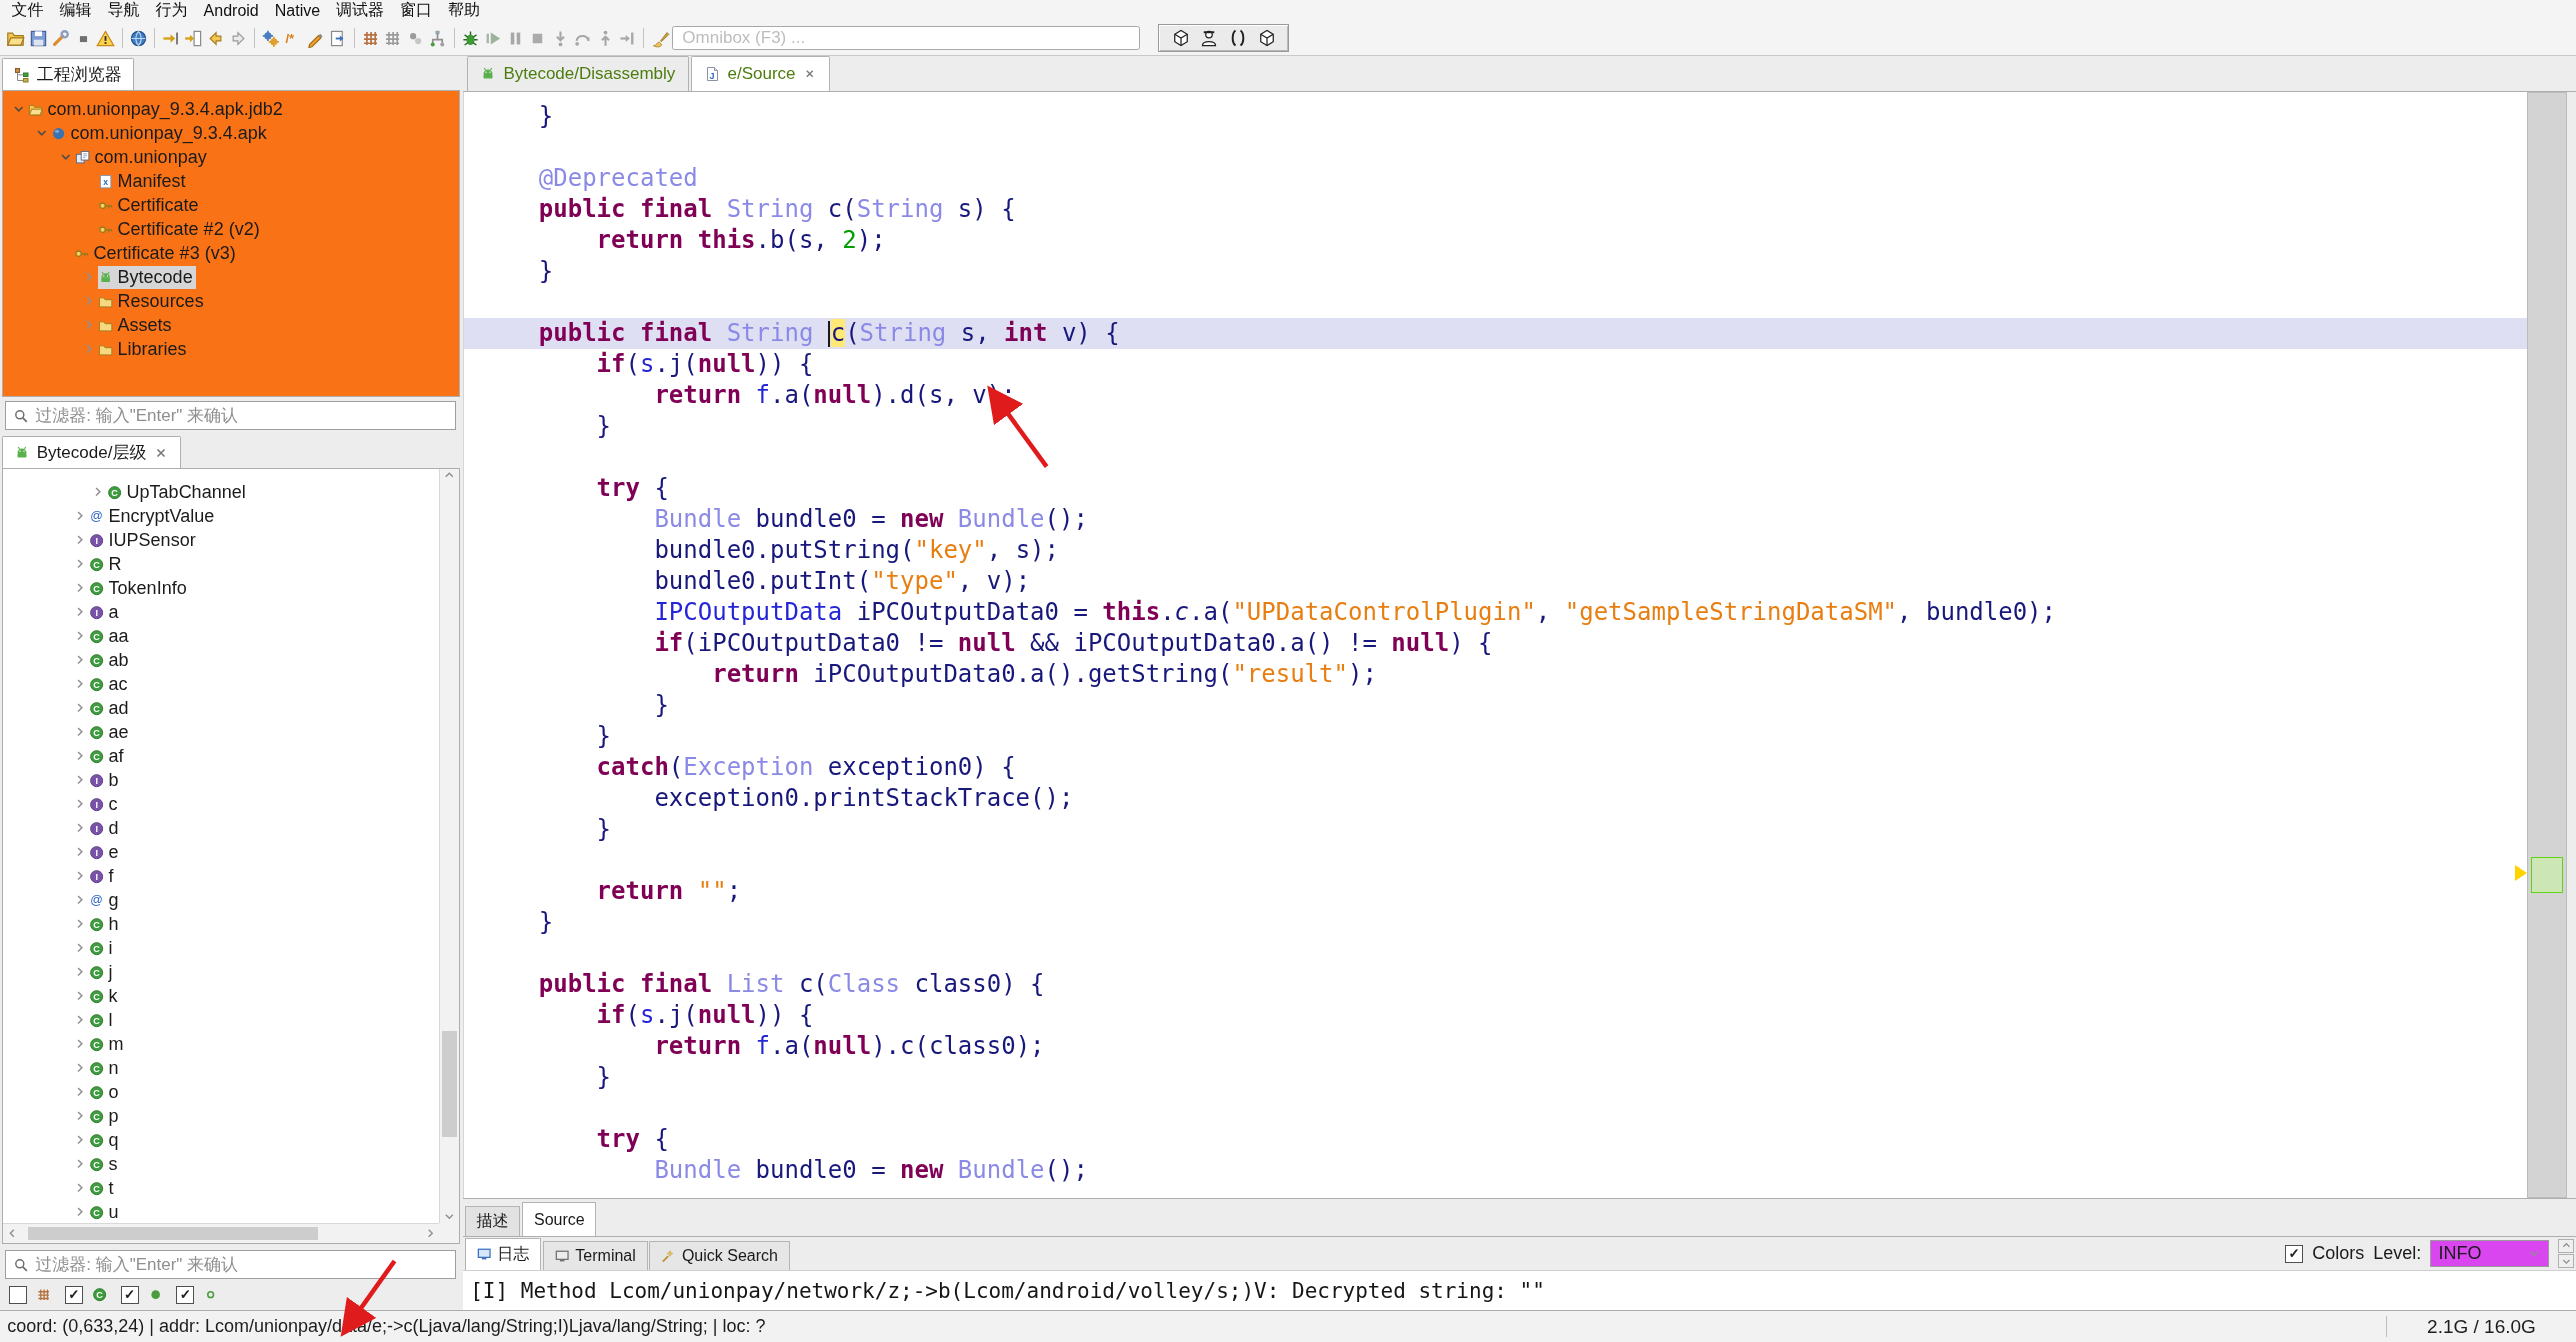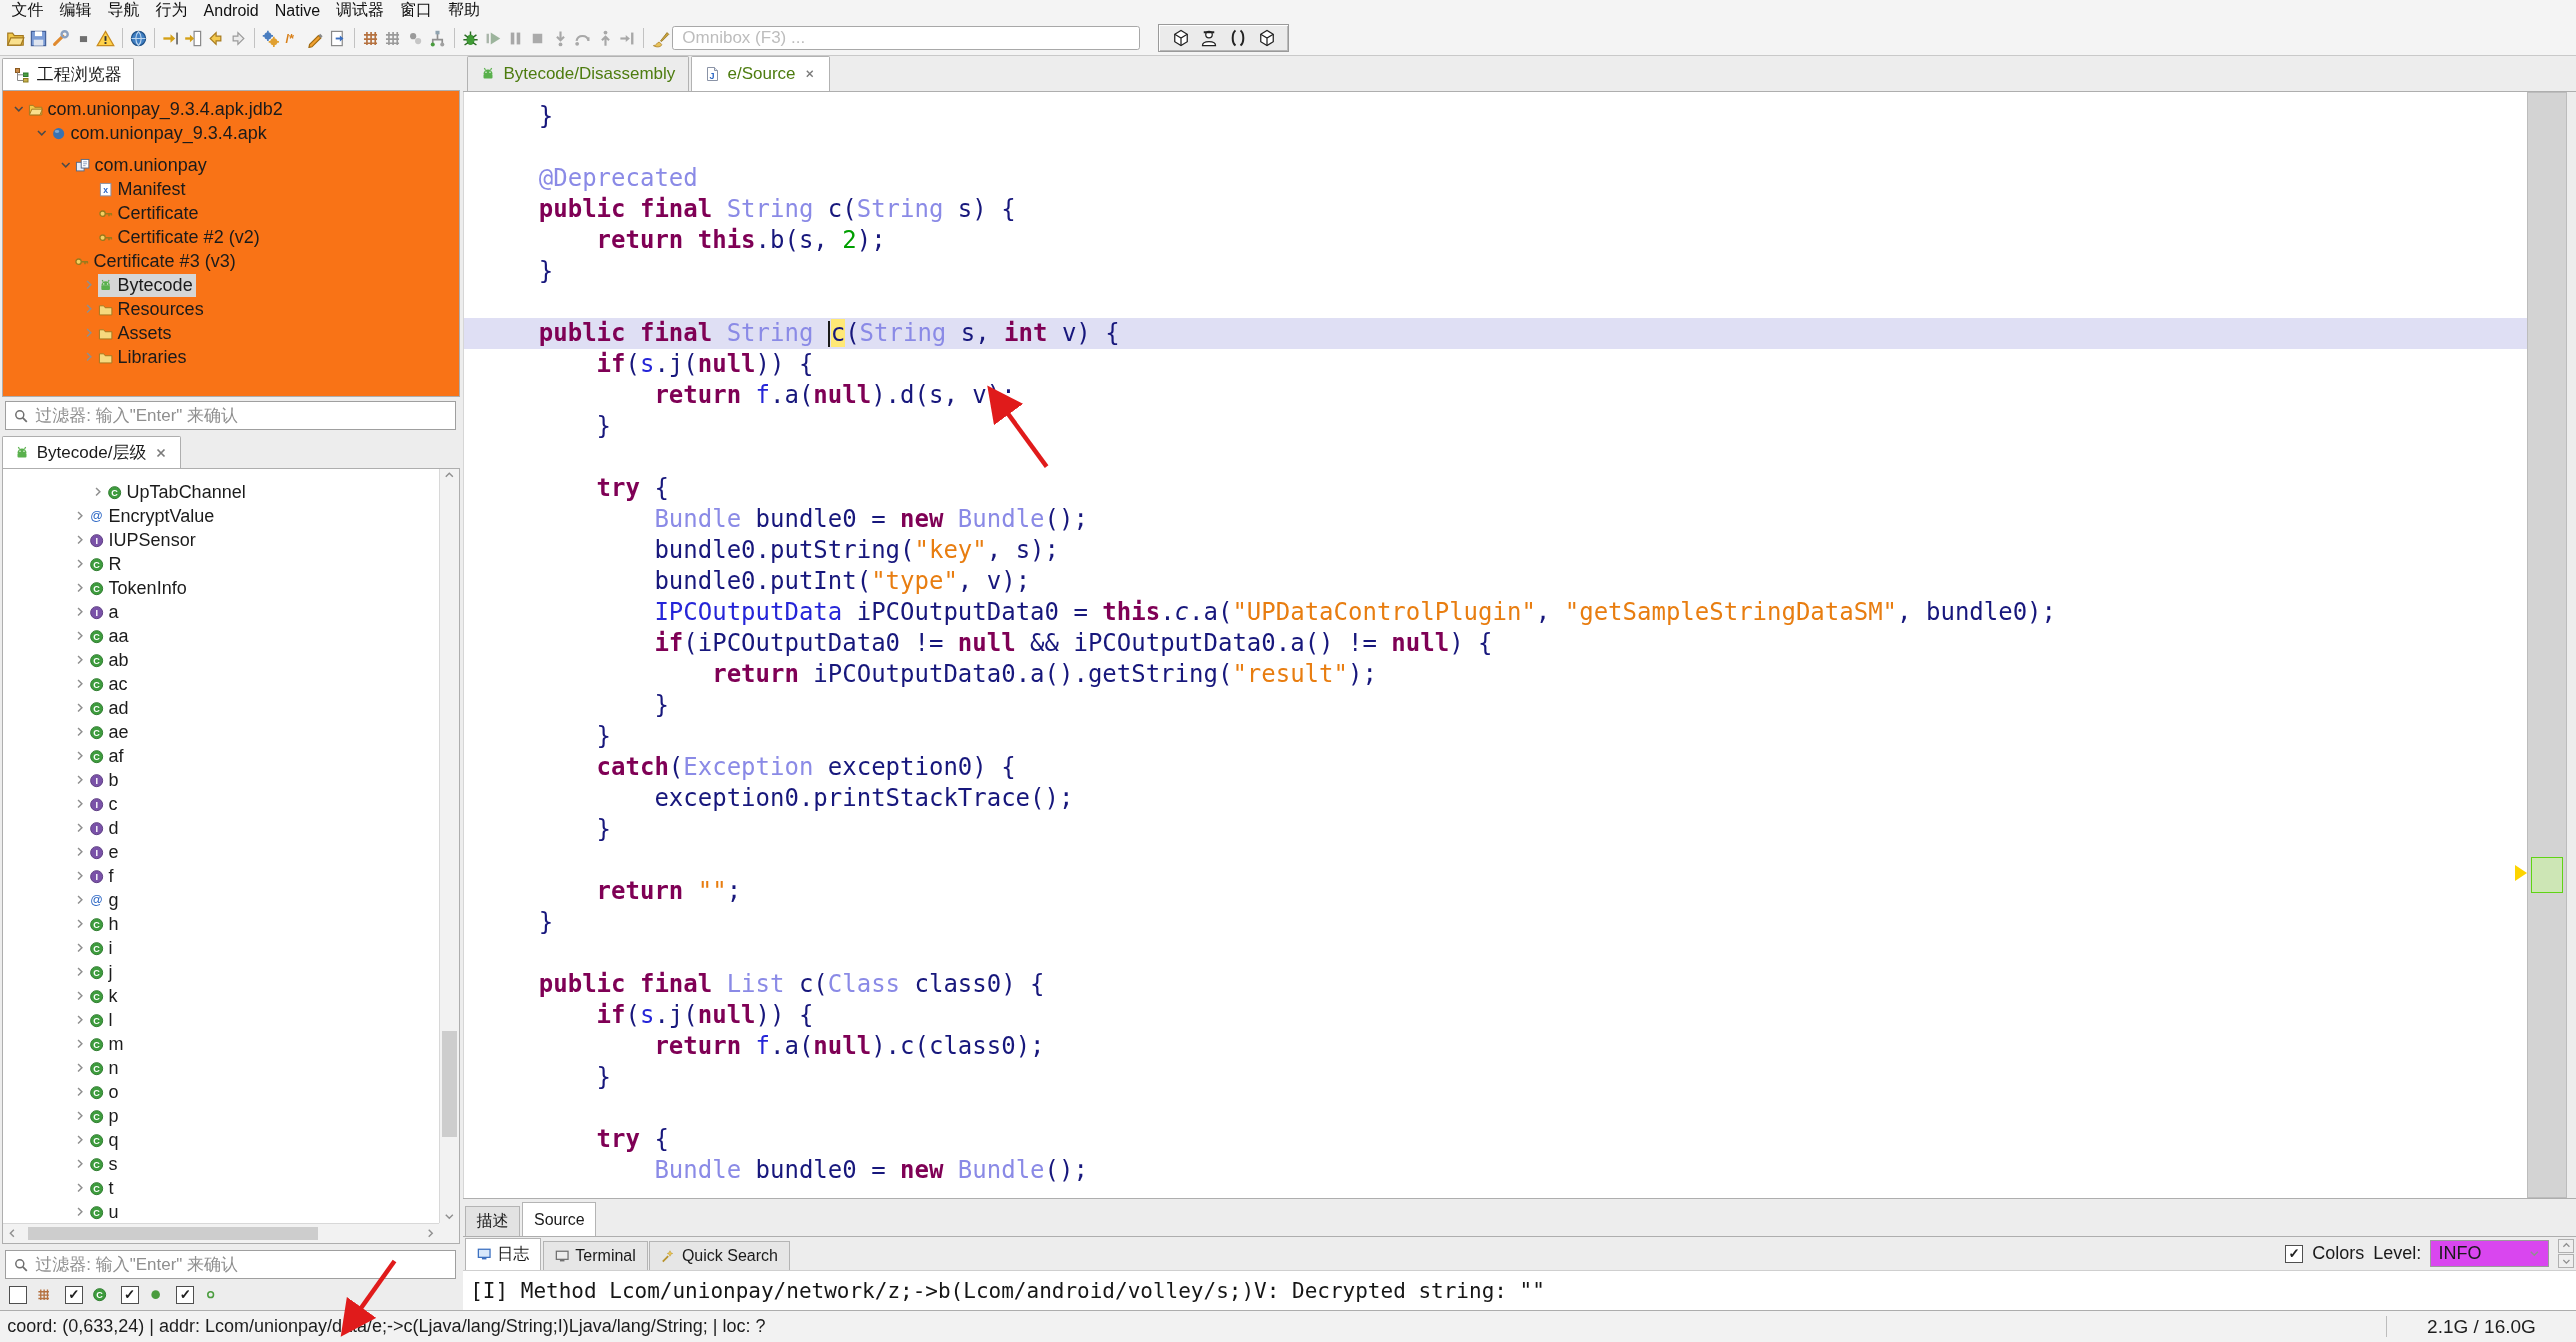--- a/index.html
+++ b/index.html
@@ -429,21 +429,21 @@
       <span class="selwrap">
         <span class="ico">
           <svg viewBox="0 0 16 16">
             <circle cx="8" cy="8" r="5.8" fill="#3a72b0"></circle>
             <ellipse cx="6.3" cy="5.8" rx="2.4" ry="1.5" fill="#85aed6" opacity="0.9"></ellipse>
           </svg>
         </span>
         <span class="tlabel">com.unionpay_9.3.4.apk</span>
       </span>
     </div>
-    <div class="trow" style="padding-left: 56px; margin-top: 8px;">
+    <div class="trow" style="padding-left: 56px;">
       <span class="exp">
         <span class="ico">
           <svg viewBox="0 0 16 16">
             <path d="M3.5 6l4.5 4.5L12.5 6" fill="none" stroke="#4a4a4a" stroke-width="1.8"></path>
           </svg>
         </span>
       </span>
       <span class="selwrap">
         <span class="ico">
           <svg viewBox="0 0 16 16">

